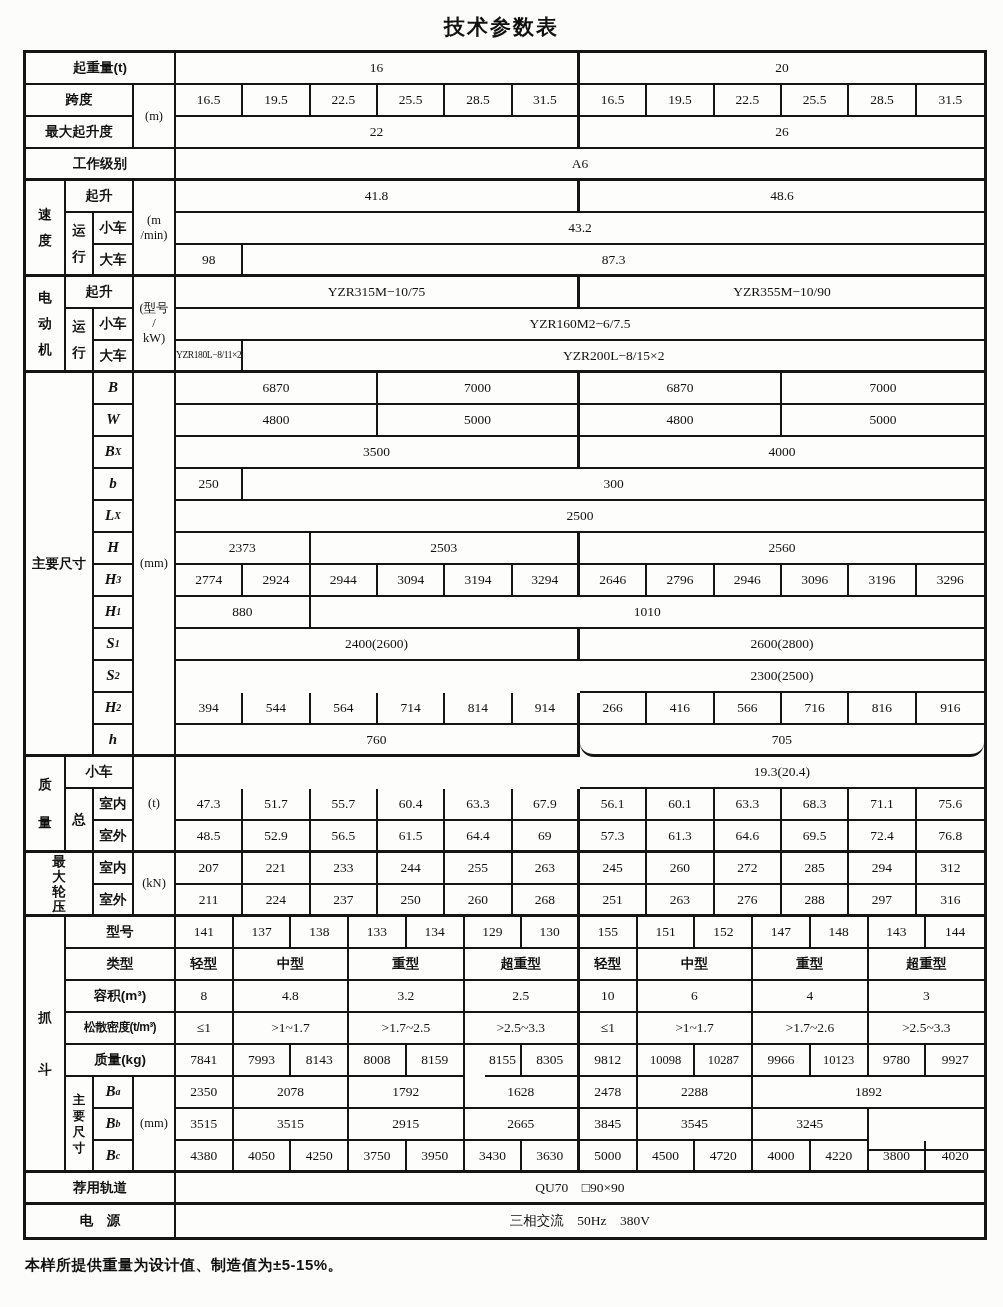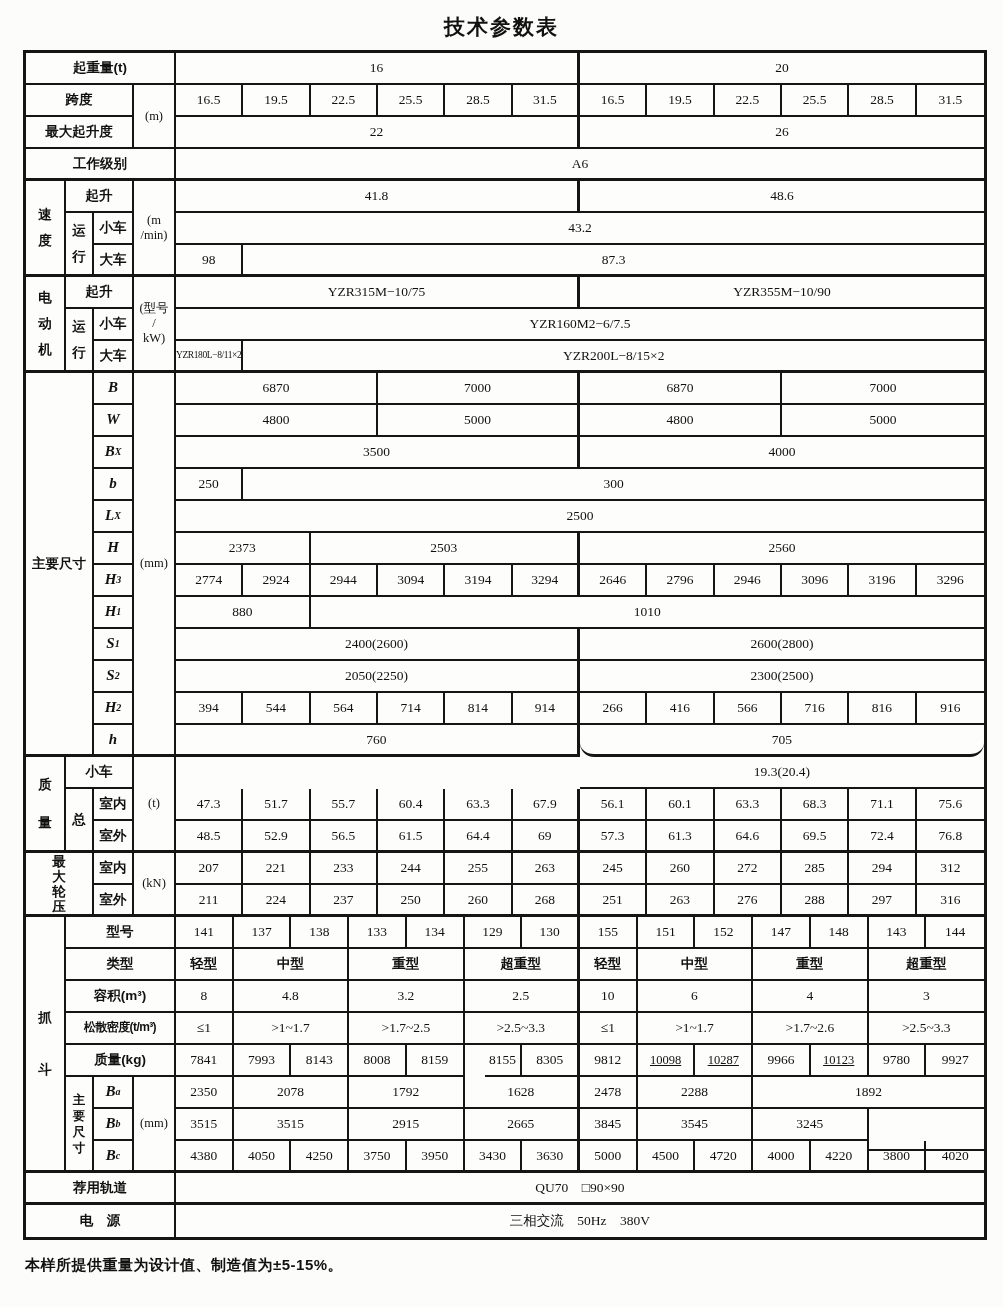--- a/index.html
+++ b/index.html
@@ -44,21 +44,21 @@
   .unit{font-family:"Liberation Serif",serif;font-weight:normal;font-size:12.5px;}
   .pre{white-space:pre-line;line-height:15px;}
   .vert{white-space:pre-line;line-height:26px;}
   .vert-w{white-space:pre-line;line-height:38px;}
   .vert-sp{white-space:pre-line;line-height:52px;}
   .vert4{white-space:pre-line;line-height:15px;}
   .lbl2{white-space:pre-line;line-height:16px;font-size:12.5px;}
   .dim{font-family:"Liberation Serif",serif;font-style:italic;font-size:15px;}
   .dim sub{font-size:10px;line-height:0;}
   .xs{font-size:9.5px;letter-spacing:-0.4px;}
-  .sm{font-size:12.5px;text-decoration:underline;}
+  .sm{font-size:12.5px;}
   .tight{font-size:12px;letter-spacing:-0.6px;}
   .footnote{
     margin:16px 0 0 25px;
     font-size:15px;font-weight:bold;
     letter-spacing:0.5px;
   }
 </style>
 </head>
 <body>
 
@@ -172,21 +172,20 @@
     <div class="cell hdr dim" style="grid-area: 19 / 3 / span 1 / span 1;">
       <i>S</i>
       <sub>1</sub>
     </div>
     <div class="cell val br3" style="grid-area: 19 / 5 / span 1 / span 42;">2400(2600)</div>
     <div class="cell val edge-r" style="grid-area: 19 / 47 / span 1 / span 42;">2600(2800)</div>
     <div class="cell hdr dim" style="grid-area: 20 / 3 / span 1 / span 1;">
       <i>S</i>
       <sub>2</sub>
     </div>
-    <div class="cell val br3" style="grid-area: 20 / 5 / span 1 / span 42;">2050(2250)</div>
     <div class="cell val edge-r" style="grid-area: 20 / 47 / span 1 / span 42;">2300(2500)</div>
     <div class="cell hdr dim" style="grid-area: 21 / 3 / span 1 / span 1;">
       <i>H</i>
       <sub>2</sub>
     </div>
     <div class="cell val" style="grid-area: 21 / 5 / span 1 / span 7;">394</div>
     <div class="cell val" style="grid-area: 21 / 12 / span 1 / span 7;">544</div>
     <div class="cell val" style="grid-area: 21 / 19 / span 1 / span 7;">564</div>
     <div class="cell val" style="grid-area: 21 / 26 / span 1 / span 7;">714</div>
     <div class="cell val" style="grid-area: 21 / 33 / span 1 / span 7;">814</div>

